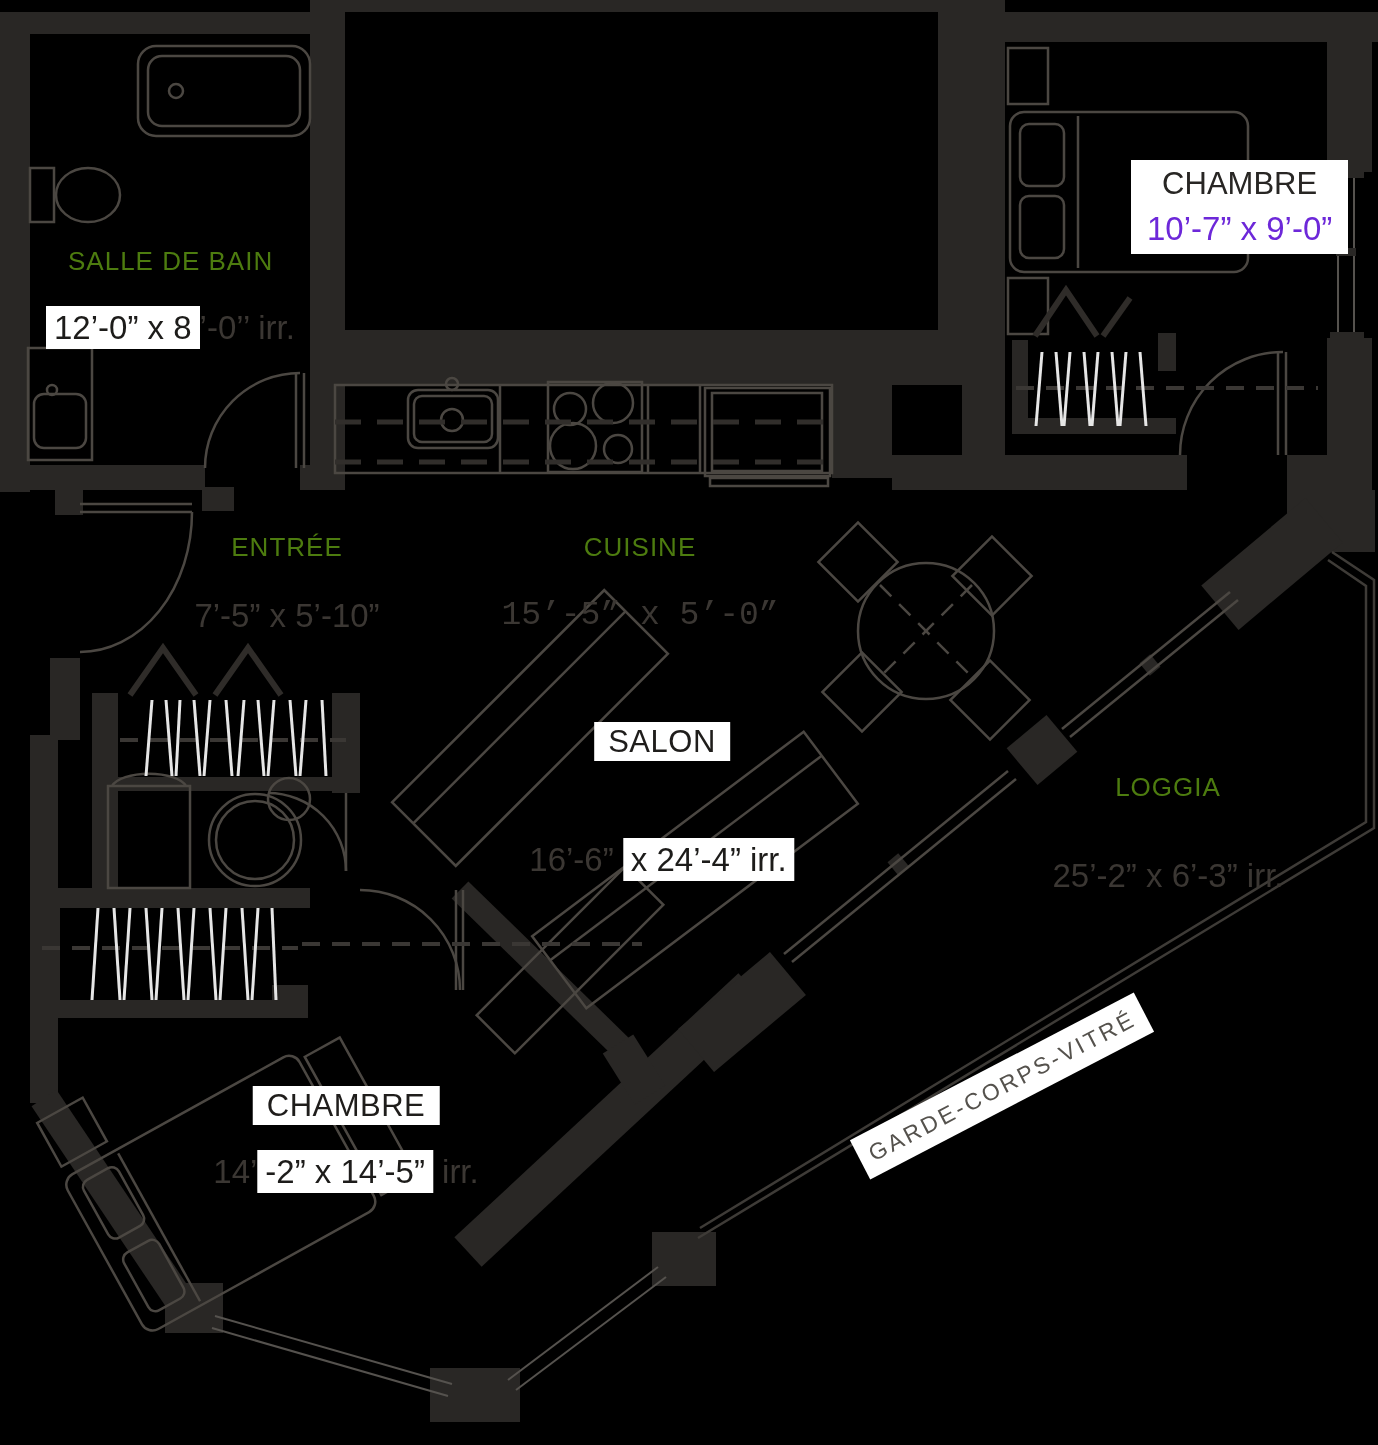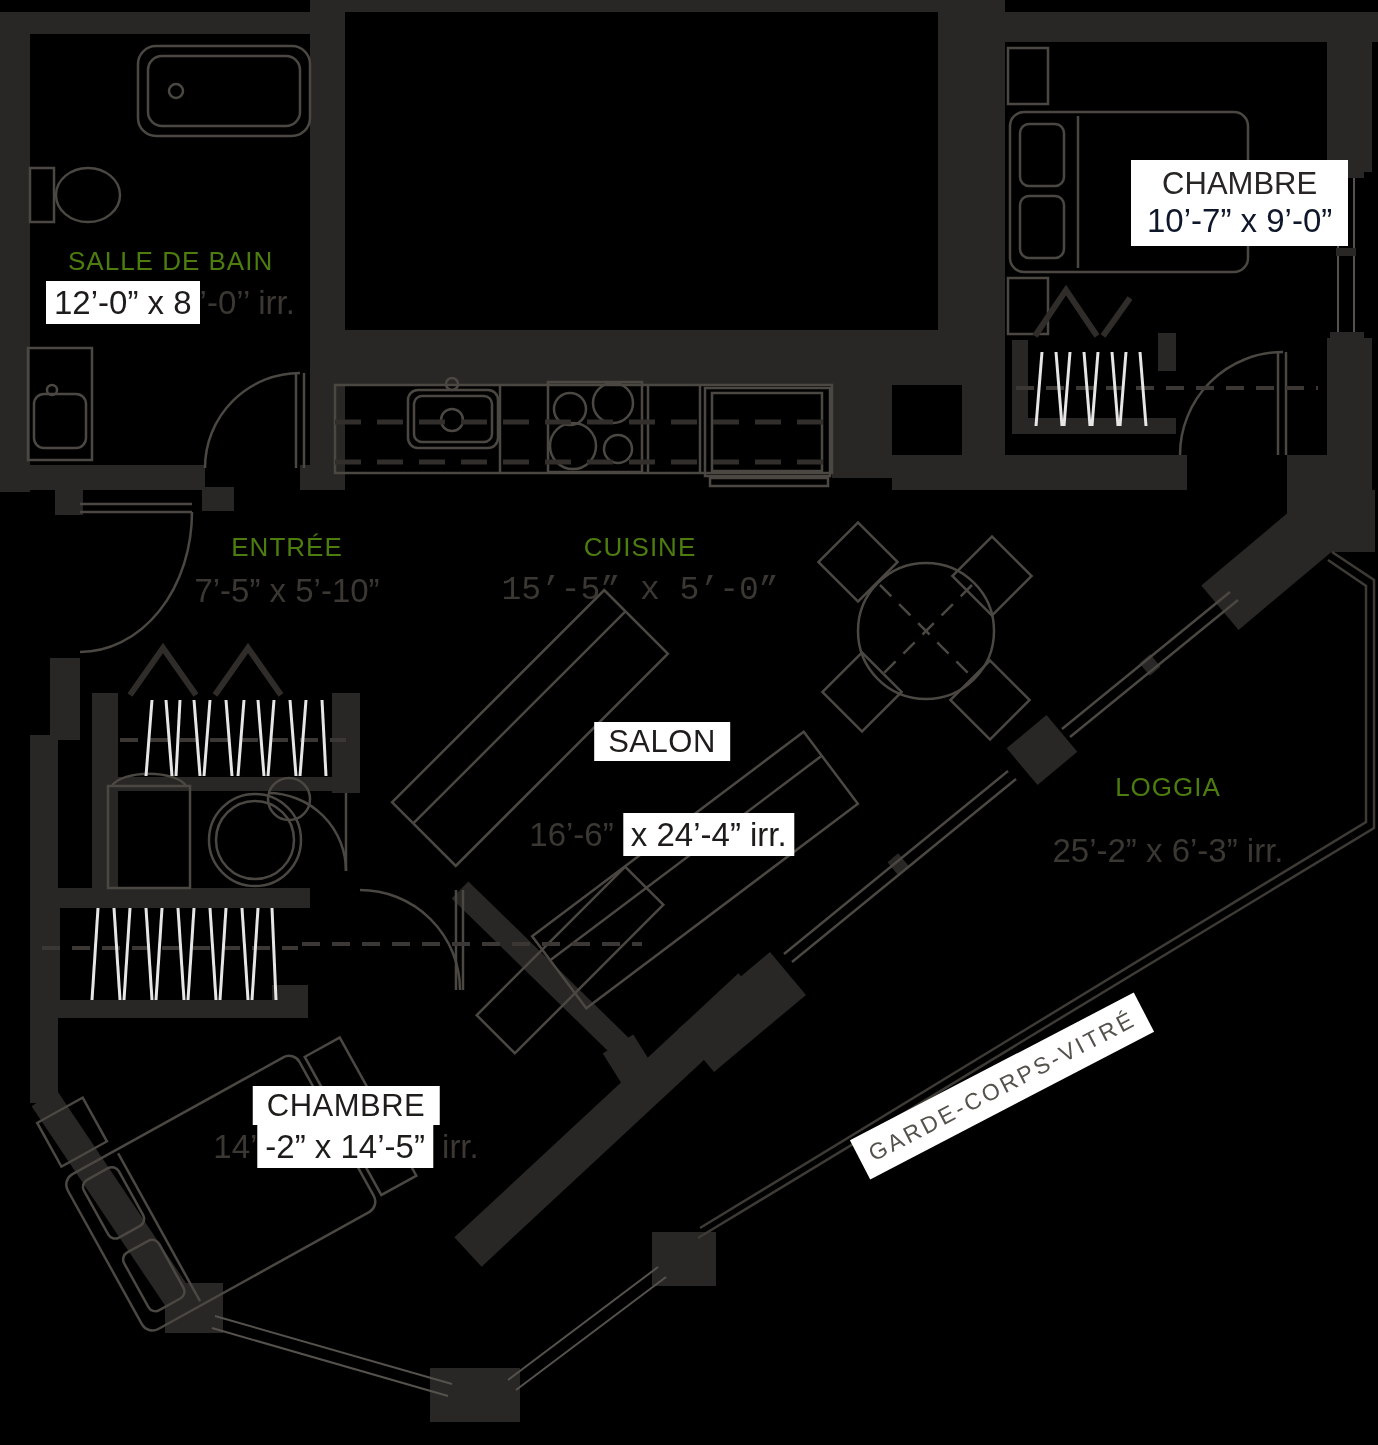--- a/index.html
+++ b/index.html
@@ -2,26 +2,26 @@
 <html><head>
 <meta charset="utf-8">
 <style>
   html,body{margin:0;padding:0;background:#000;}
   #plan{position:relative;width:1378px;height:1445px;background:#000;overflow:hidden;
         font-family:"Liberation Sans", sans-serif;}
   #plan svg{position:absolute;left:0;top:0;}
   .label{position:absolute;white-space:nowrap;color:#3b3733;}
   .name{font-size:26px;letter-spacing:1px;color:#4d7c0f;}
   .big{font-size:31px;letter-spacing:0.5px;}
-  .dims{font-size:33px;color:#3b3733;}
+  .dims{font-size:33px;color:#3b3733;margin-top:25px;}
   .center{transform:translateX(-50%);text-align:center;}
   .hl{background:#ffffff;color:#1d1c1a;padding:3px 8px;}
   .rest{color:#3b3733;}
   .whitebox{background:#ffffff;color:#2c2a27;text-align:center;padding:6px 16px;}
-  .whitebox .dims2{font-size:33px;color:#0f172a;margin-top:0;text-align:right;}
+  .whitebox .dims2{font-size:33px;color:#6d28d9;margin-top:8px;text-align:right;}
   .whitebox .nm{font-size:31px;color:#282624;}
   .salonline{background:#ffffff;color:#1f1d1b;padding:2px 14px;}
   #garde{position:absolute;left:842px;top:1064px;width:320px;height:44px;background:#ffffff;
          transform:rotate(-27.5deg);display:flex;align-items:center;justify-content:center;
          font-size:23px;letter-spacing:3px;color:#55524d;}
 </style>
 </head>
 <body>
 
 <div id="plan">

